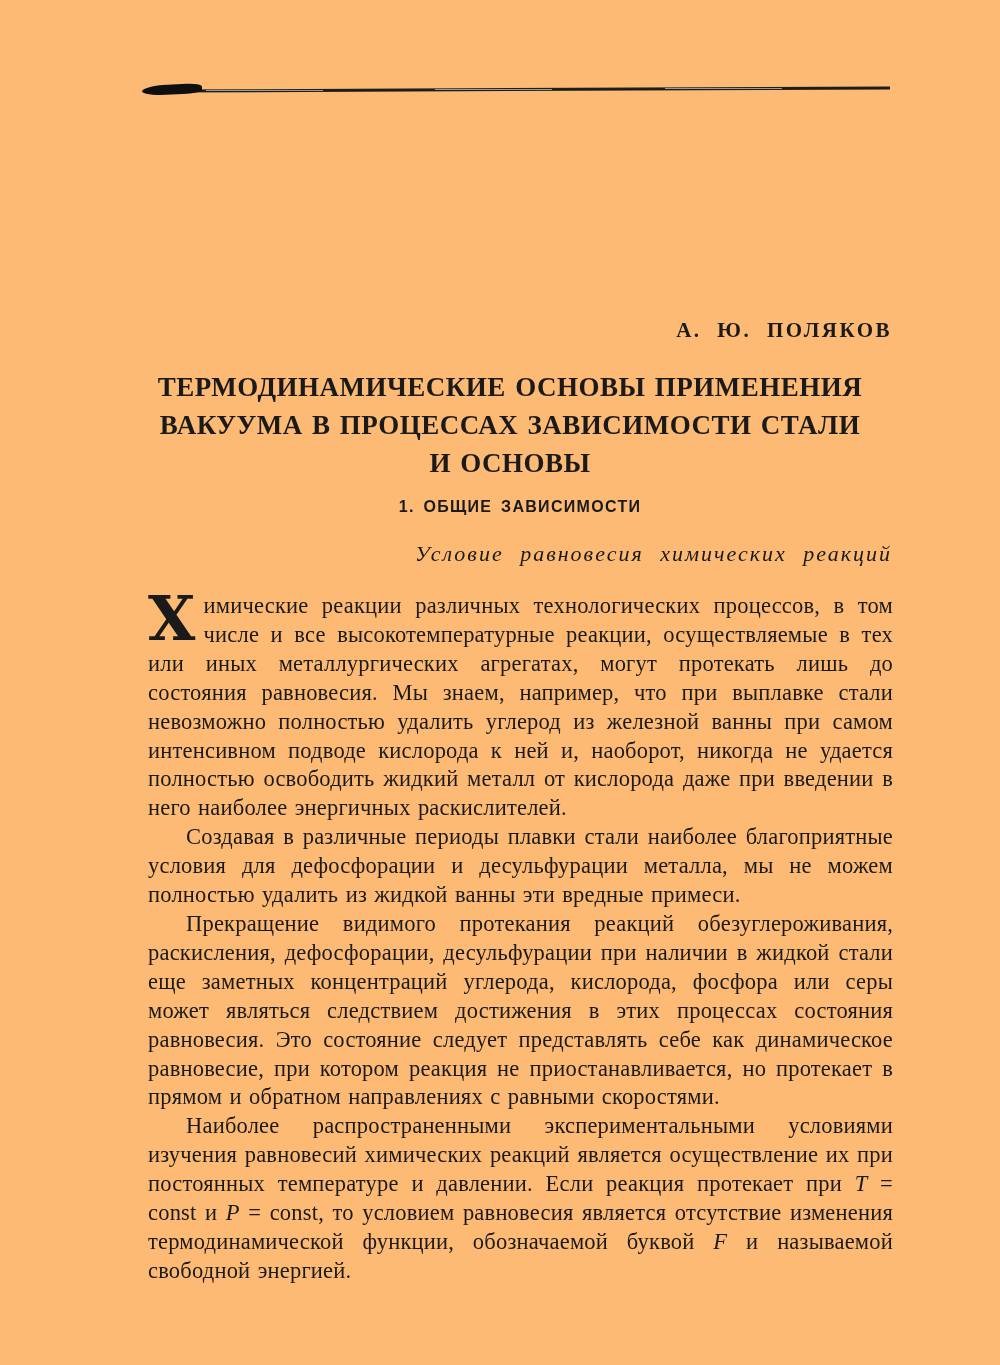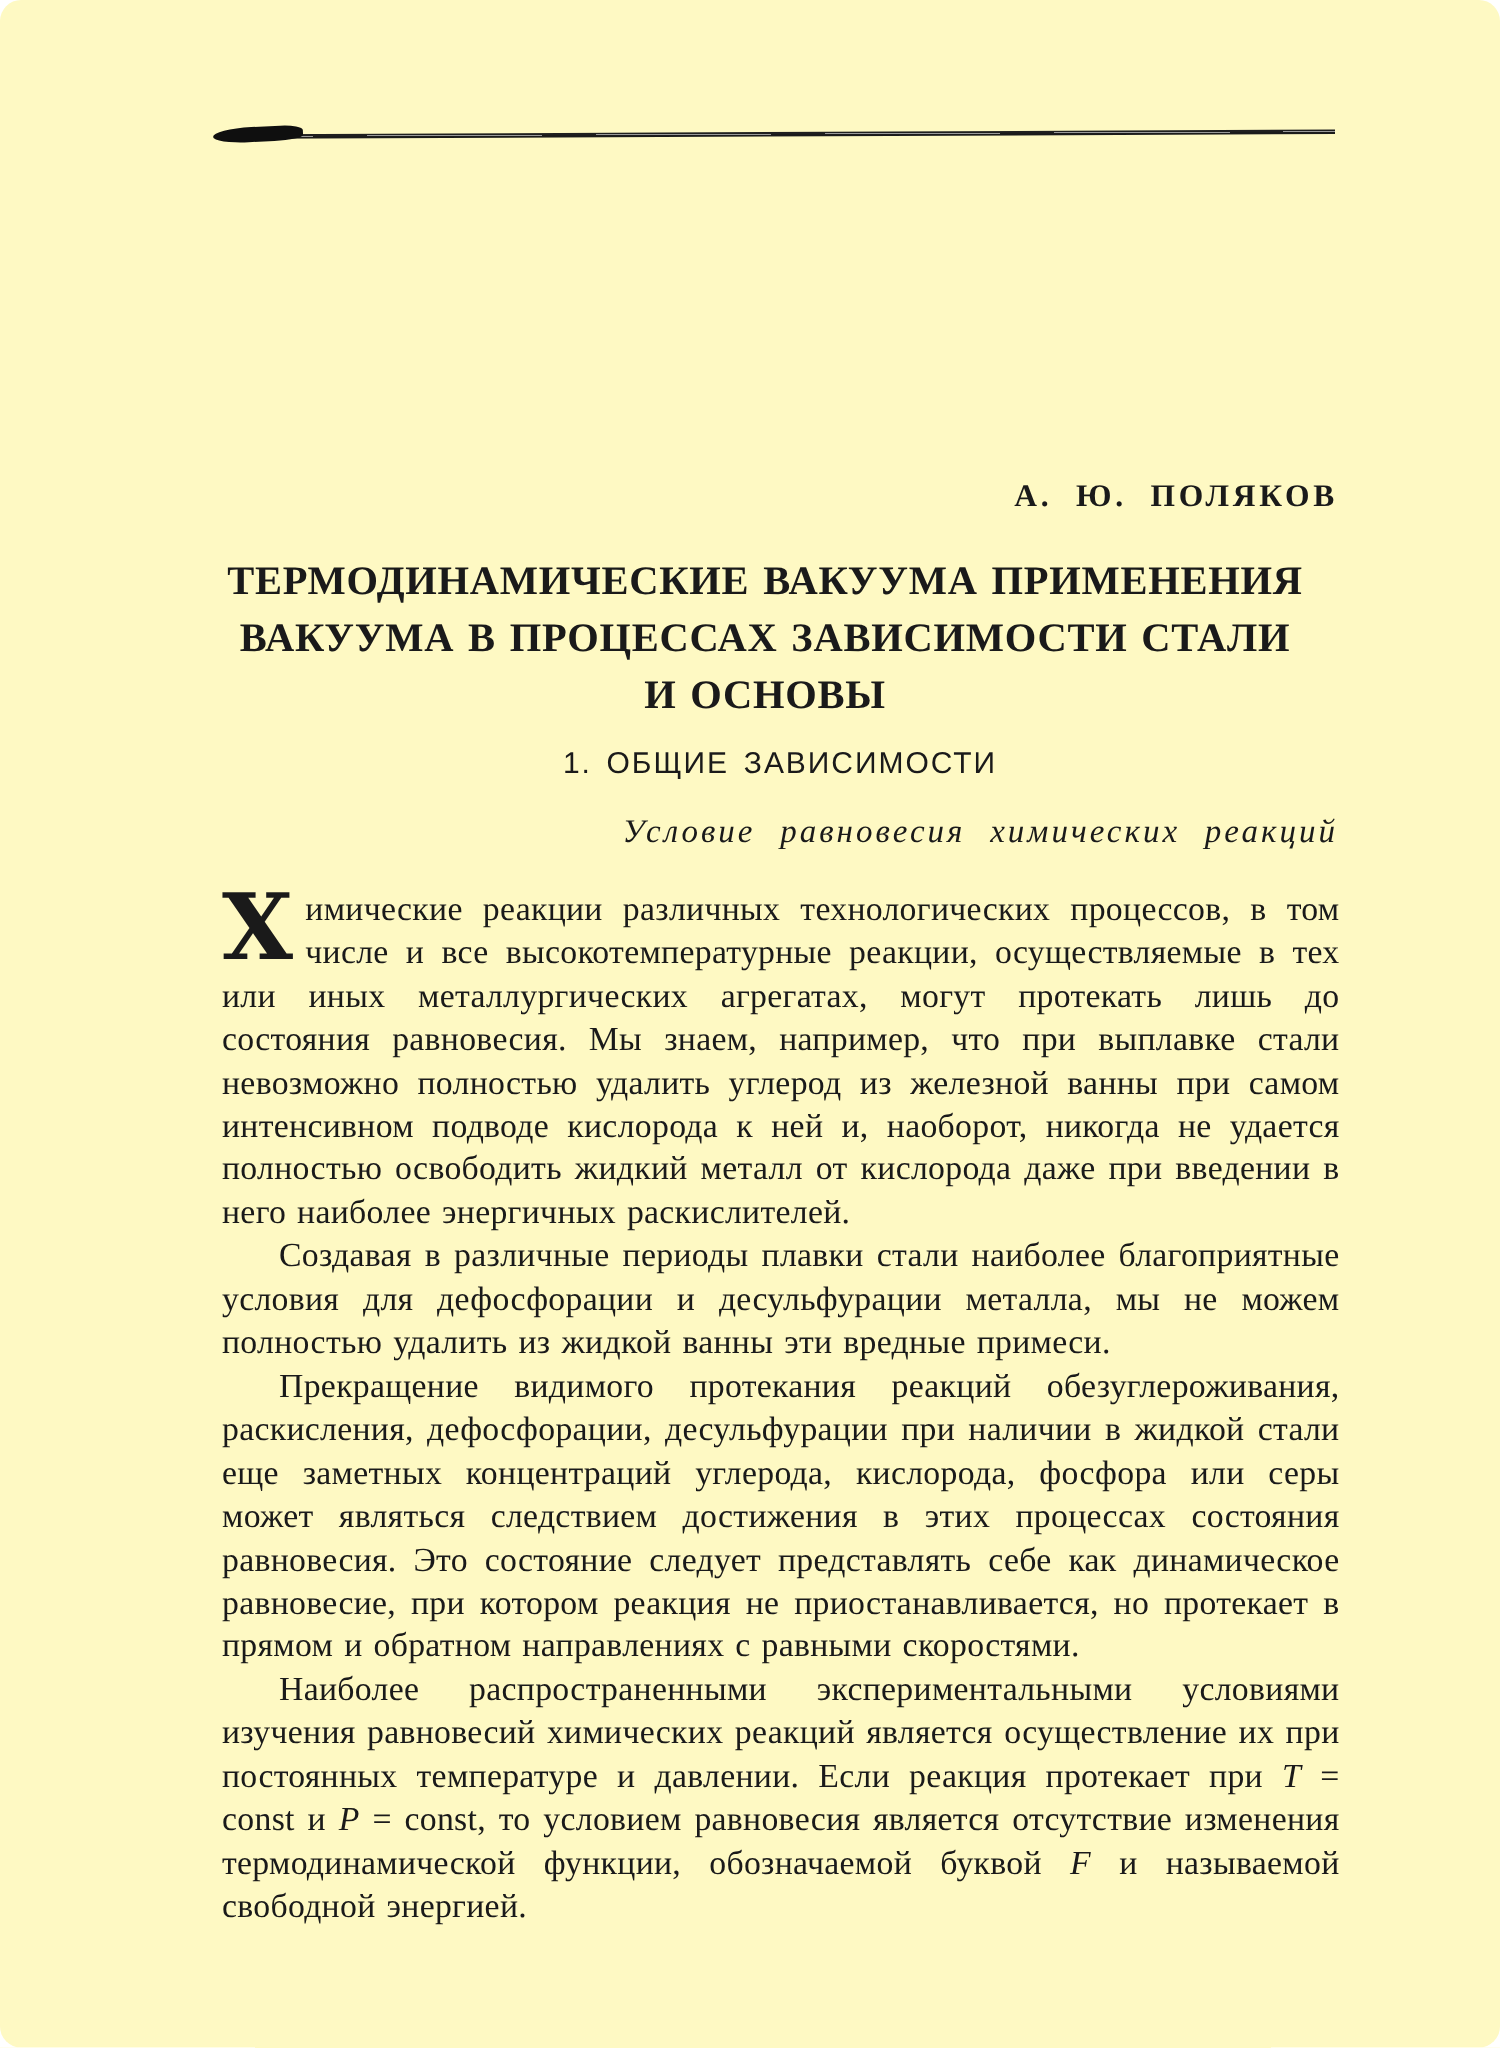--- a/index.html
+++ b/index.html
@@ -1,25 +1,24 @@
 <!DOCTYPE html>
 <html><head>
 <meta charset="utf-8">
 <style>
   html, body {
     margin: 0; padding: 0; background: #ffffff;
   }
   .page {
     position: relative;
     width: 1000px; height: 1365px;
-    background: #fef9c3;
+    background: #fdba74;
     color: #1a1a1a;
     font-family: "Liberation Serif", "DejaVu Serif", serif;
     overflow: hidden;
-    border-radius: 14px;
   }
   
   .top-rule {
     position: absolute; left: 146px; top: 88px;
     width: 744px; height: 3px;
     background: linear-gradient(to bottom, #1f1f1f 0 38%, #9a9a9a 38% 55%, #1b1b1b 55% 100%);
     transform: rotate(-0.25deg);
   }
   .top-rule .blob {
     position: absolute; left: -4px; top: -5px;
@@ -38,21 +37,21 @@
     position: absolute; left: 118px; top: 368px; width: 784px;
     margin: 0; text-align: center;
     font-size: 27px; font-weight: 700;
     line-height: 38px; letter-spacing: 0.5px; word-spacing: 2px;
   }
   .title-line { display: block; }
   .section-heading {
     position: absolute; left: 148px; top: 498px; width: 744px;
     margin: 0; text-align: center;
     font-family: "Liberation Sans", "DejaVu Sans", sans-serif;
-    font-size: 20px; font-weight: 400;
+    font-size: 16px; font-weight: 700;
     letter-spacing: 1.3px; word-spacing: 3px;
   }
   .subsection-heading {
     position: absolute; left: 148px; top: 541px; width: 744px;
     margin: 0; text-align: right;
     font-style: italic; font-weight: 400;
     font-size: 22px; letter-spacing: 2px; word-spacing: 9px;
   }
   .body-text {
     position: absolute; left: 148px; top: 592px; width: 745px;
@@ -75,21 +74,21 @@
 
 <div class="page">
 
   <div class="top-rule">
     <span class="blob"></span>
   </div>
 
   <div class="author">А. Ю. ПОЛЯКОВ</div>
 
   <h1 class="title">
-    <span class="title-line">ТЕРМОДИНАМИЧЕСКИЕ ВАКУУМА ПРИМЕНЕНИЯ</span>
+    <span class="title-line">ТЕРМОДИНАМИЧЕСКИЕ ОСНОВЫ ПРИМЕНЕНИЯ</span>
     <span class="title-line">ВАКУУМА В ПРОЦЕССАХ ЗАВИСИМОСТИ СТАЛИ</span>
     <span class="title-line">И ОСНОВЫ</span>
   </h1>
 
   <h2 class="section-heading">1. ОБЩИЕ ЗАВИСИМОСТИ</h2>
 
   <h3 class="subsection-heading">Условие равновесия химических реакций</h3>
 
   <div class="body-text">
 

